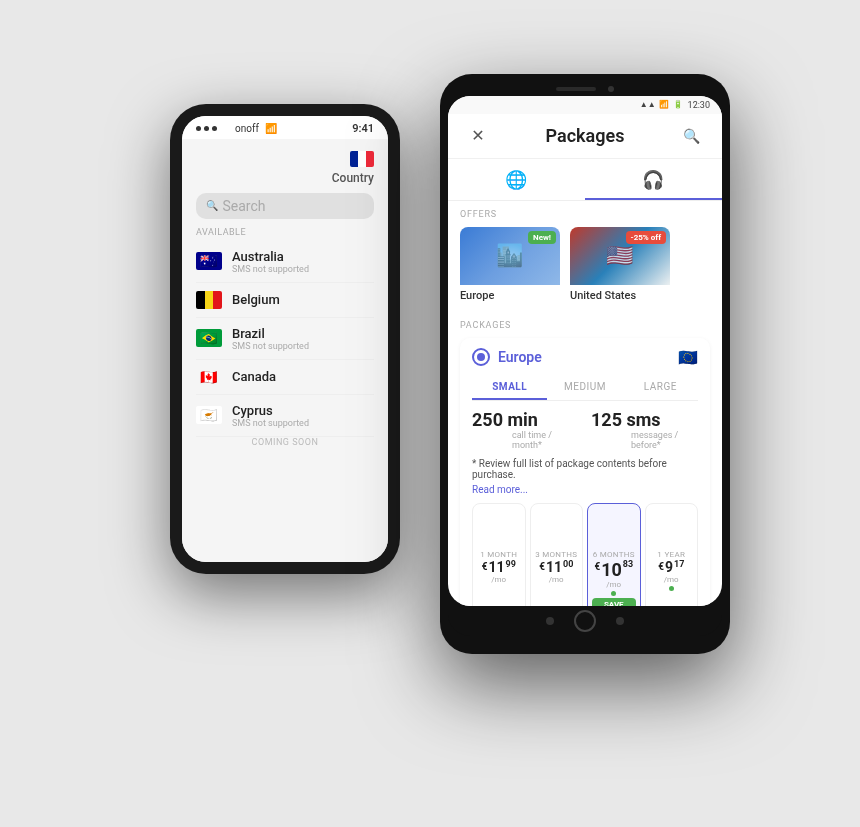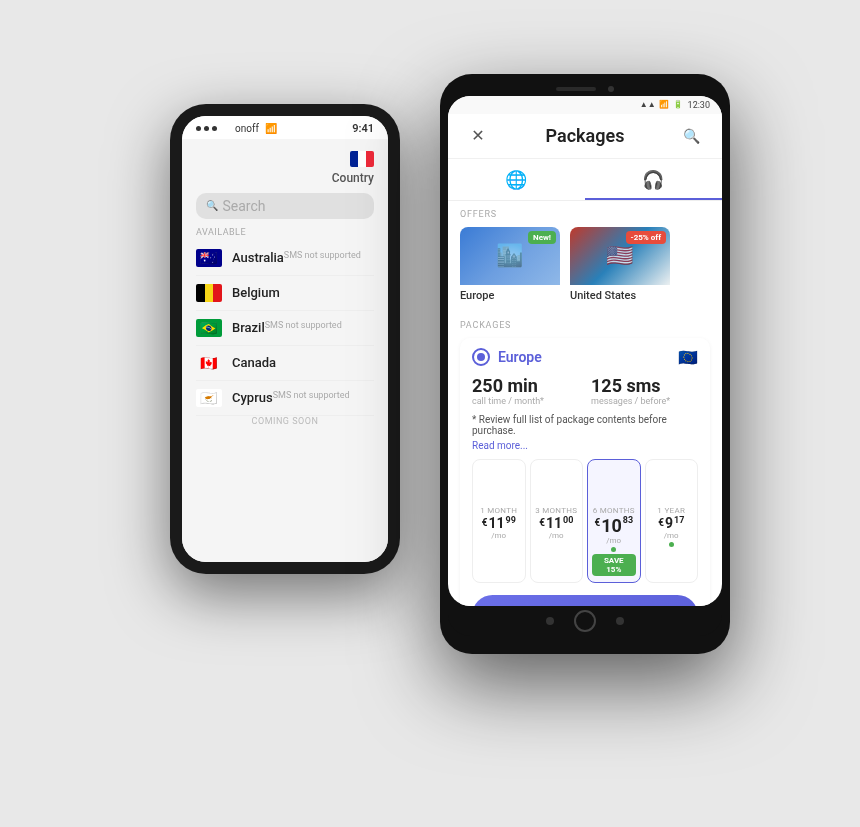--- a/index.html
+++ b/index.html
@@ -129,21 +129,21 @@
 
     .country-flag {
       width: 26px;
       height: 18px;
       border-radius: 2px;
       overflow: hidden;
       flex-shrink: 0;
       display: flex;
     }
 
-    .country-info { display: flex; flex-direction: row; }
+    .country-info { display: flex; flex-direction: column; }
     .country-name { font-size: 13px; color: #222; font-weight: 500; }
     .country-sub { font-size: 9px; color: #aaa; }
 
     
     .flag-be-black { background: #000; flex: 1; }
     .flag-be-yellow { background: #F7D618; flex: 1; }
     .flag-be-red { background: #E2151A; flex: 1; }
 
     
     .flag-br { background: #009B3A; position: relative; display: flex; align-items: center; justify-content: center; }
@@ -413,20 +413,21 @@
 
     .stat-block { flex: 1; }
     .stat-value {
       font-size: 18px;
       font-weight: 700;
       color: #222;
     }
     .stat-label {
       font-size: 9px;
       color: #aaa;
+      margin-left: 40px;
     }
 
     .package-note {
       font-size: 10px;
       color: #555;
       margin-bottom: 4px;
     }
 
     .read-more {
       font-size: 10px;
@@ -710,20 +711,25 @@
               <div class="package-name-row">
                 <div class="radio-icon">
                   <div class="radio-inner"></div>
                 </div>
                 <span class="package-name">Europe</span>
               </div>
               <span class="eu-flag-small">🇪🇺</span>
             </div>
 
             
+            <div class="size-tabs">
+              <div class="size-tab active">SMALL</div>
+              <div class="size-tab">MEDIUM</div>
+              <div class="size-tab">LARGE</div>
+            </div>
 
             
             <div class="package-stats">
               <div class="stat-block">
                 <div class="stat-value">250 min</div>
                 <div class="stat-label">call time / month*</div>
               </div>
               <div class="stat-block">
                 <div class="stat-value">125 sms</div>
                 <div class="stat-label">messages / before*</div>

